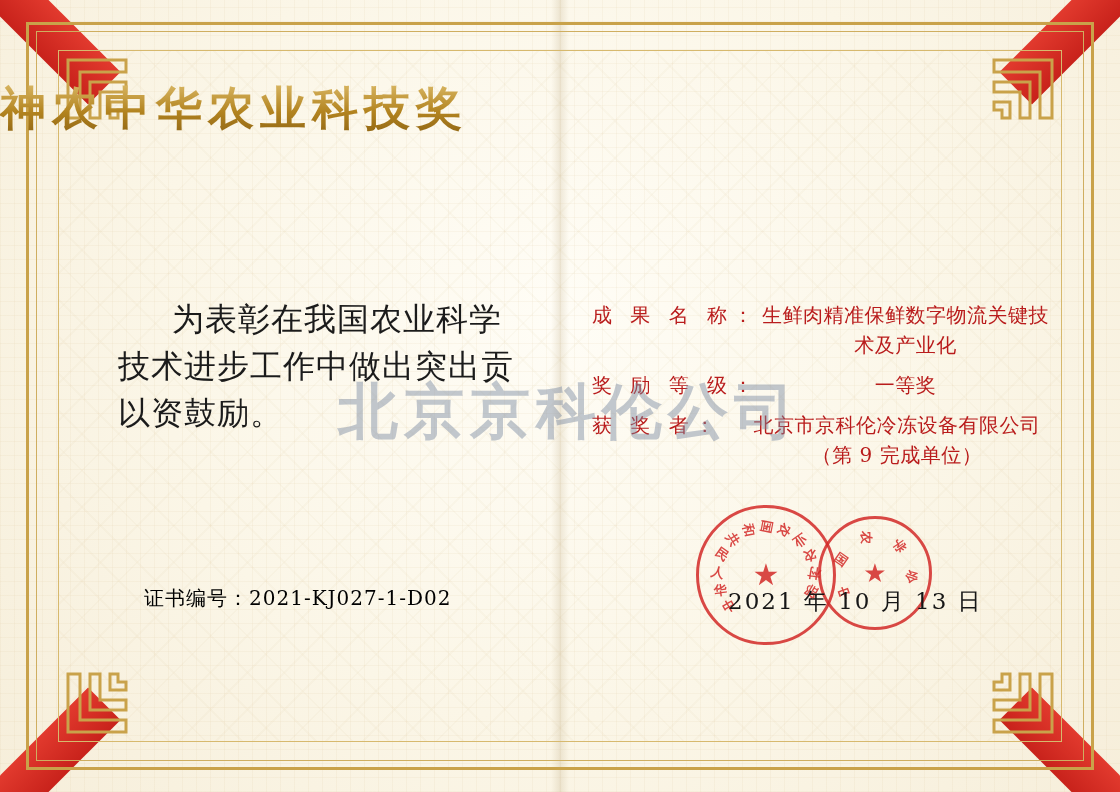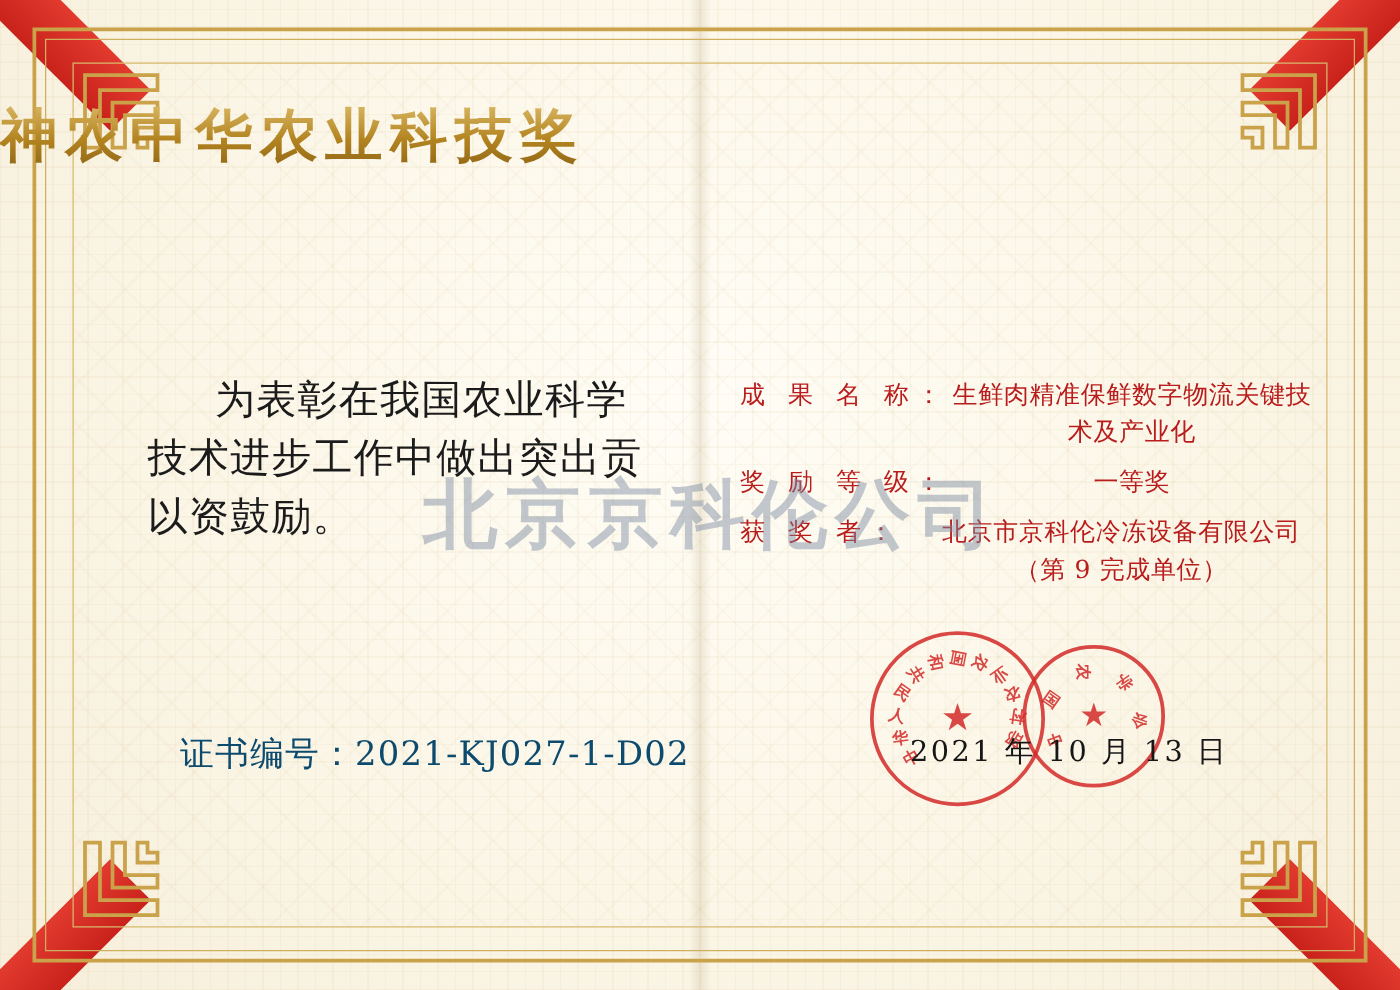--- a/index.html
+++ b/index.html
@@ -153,22 +153,22 @@
     flex: 1 1 auto;
     letter-spacing: 0.5px;
     text-align: center;
   }
 
   
   .cert-no {
     position: absolute;
     left: 144px;
     top: 585px;
-    font-size: 27px;
-    color: #0c4a6e;
+    font-size: 20px;
+    color: #000000;
     letter-spacing: 1px;
   }
   .cert-no .num { font-family: "DejaVu Serif", "Liberation Serif", serif; }
 
   
   .date-line {
     position: absolute;
     left: 728px;
     top: 586px;
     font-size: 23px;

